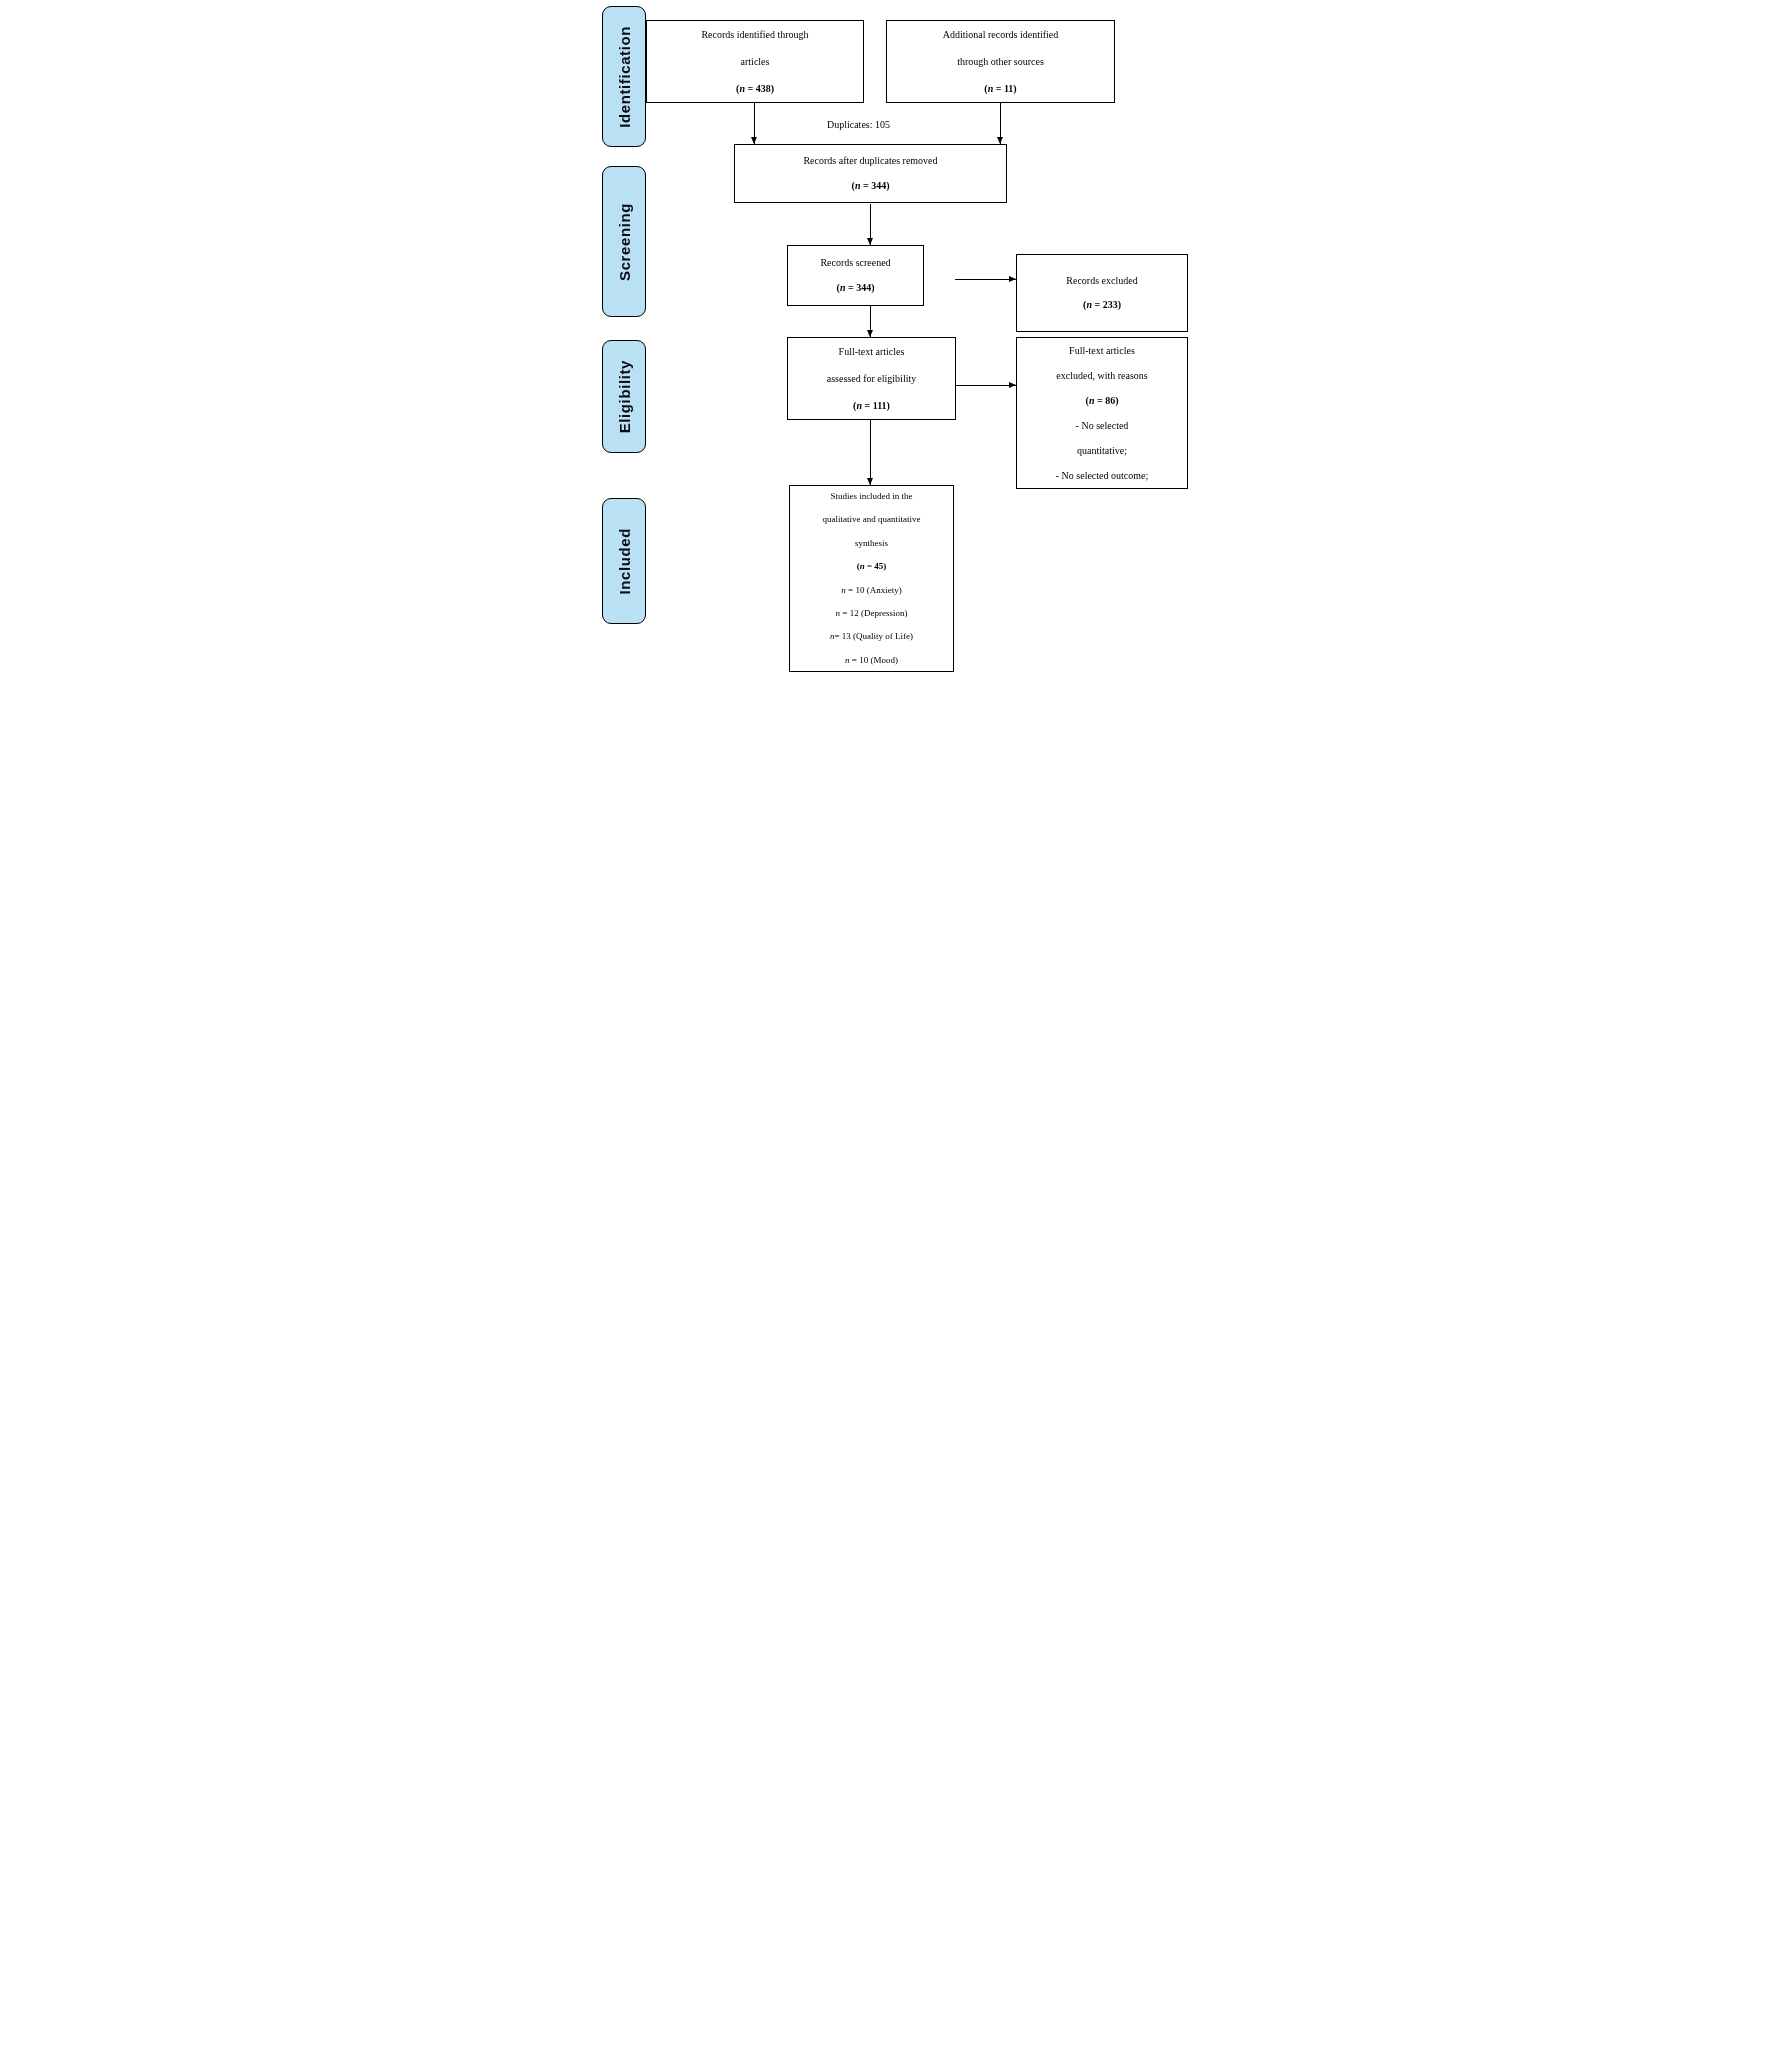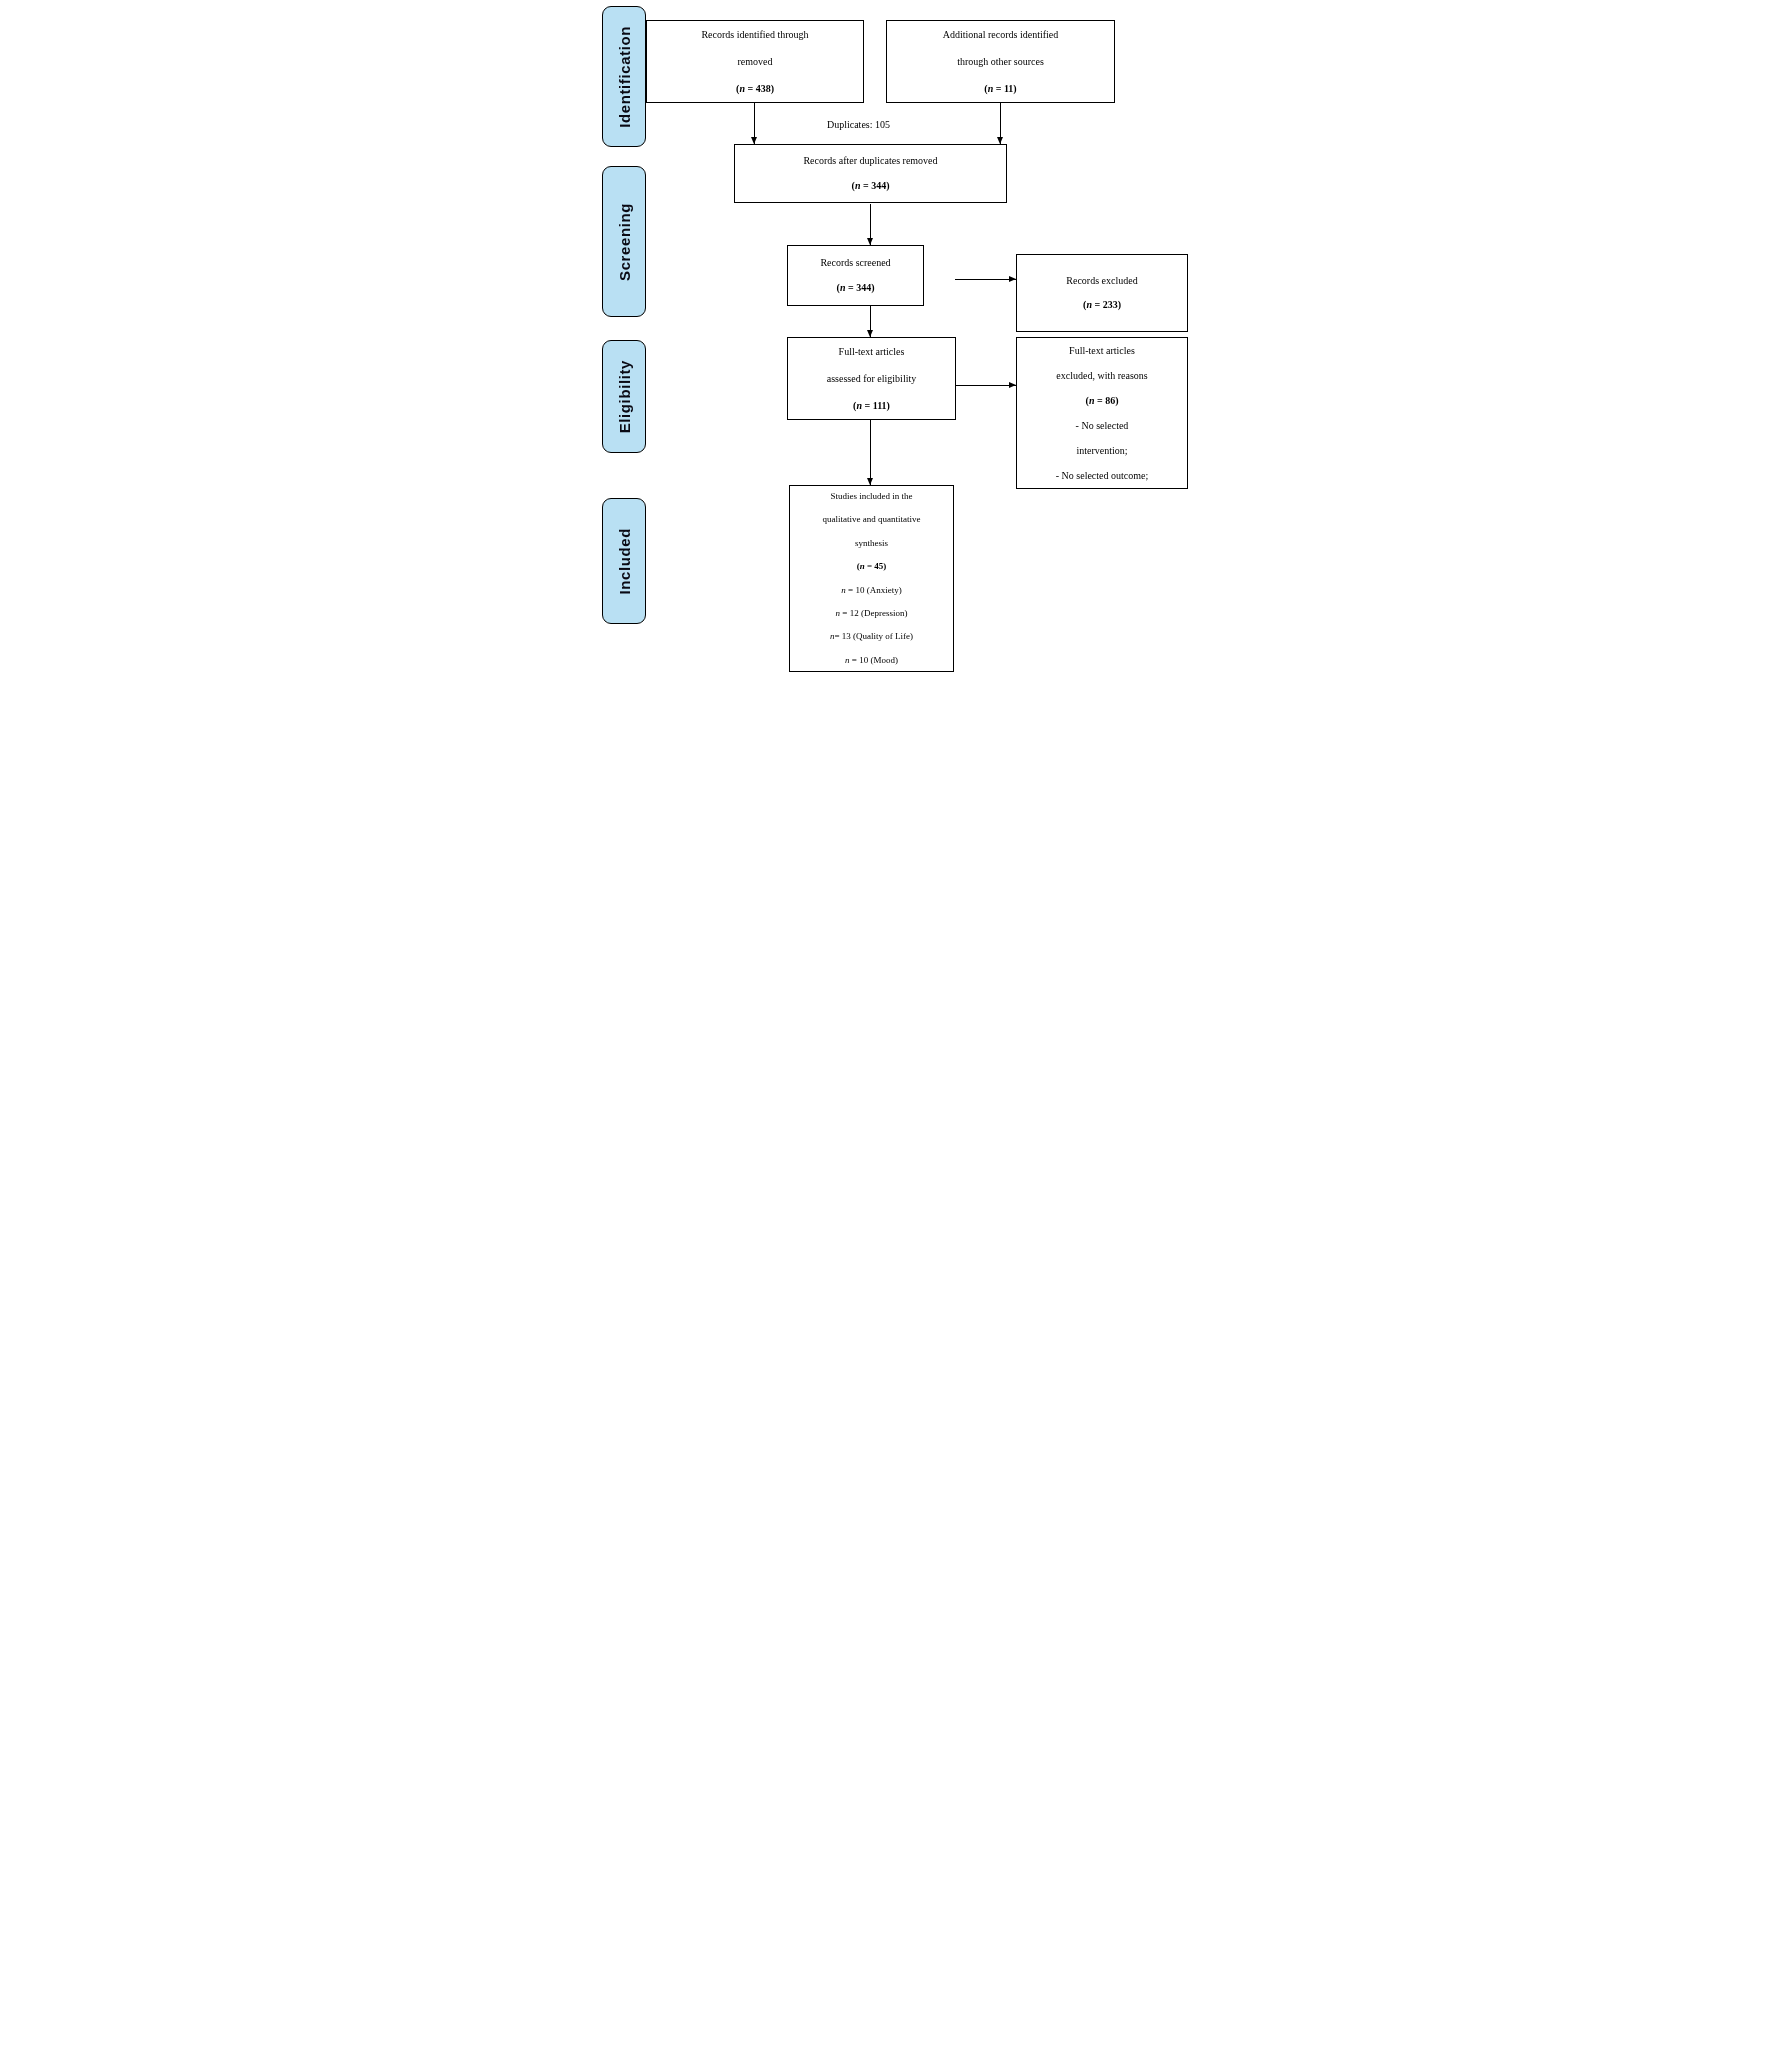--- a/index.html
+++ b/index.html
@@ -115,21 +115,21 @@
   </div>
   <div class="stage" style="top:340px; height:113px">
     <span class="stage-label">Eligibility</span>
   </div>
   <div class="stage" style="top:498px; height:126px">
     <span class="stage-label">Included</span>
   </div>
 
   <div class="fbox lh27" style="left:50px; top:19.6px; width:218px; height:83px">
     <div class="line">Records identified through</div>
-    <div class="line">removed</div>
+    <div class="line">articles</div>
     <div class="line count nmath">(<i>n</i> = 438)</div>
   </div>
 
   <div class="fbox lh27" style="left:290px; top:19.6px; width:229px; height:83px">
     <div class="line">Additional records identified</div>
     <div class="line">through other sources</div>
     <div class="line count nmath">(<i>n</i> = 11)</div>
   </div>
 
   <div class="note" style="left:126px; top:119px; width:273px">Duplicates: 105</div>
@@ -153,21 +153,21 @@
     <div class="line">Full-text articles</div>
     <div class="line">assessed for eligibility</div>
     <div class="line count nmath">(<i>n</i> = 111)</div>
   </div>
 
   <div class="fbox lh25" style="left:420px; top:337px; width:172px; height:152px">
     <div class="line">Full-text articles</div>
     <div class="line">excluded, with reasons</div>
     <div class="line count nmath">(<i>n</i> = 86)</div>
     <div class="line">- No selected</div>
-    <div class="line">intervention;</div>
+    <div class="line">quantitative;</div>
     <div class="line">- No selected outcome;</div>
   </div>
 
   <div class="fbox small" style="left:193px; top:485px; width:165px; height:187px">
     <div class="line">Studies included in the</div>
     <div class="line">qualitative and quantitative</div>
     <div class="line">synthesis</div>
     <div class="line count nmath">(<i>n</i> = 45)</div>
     <div class="line nmath"><i>n</i> = 10 (Anxiety)</div>
     <div class="line nmath"><i>n</i> = 12 (Depression)</div>

